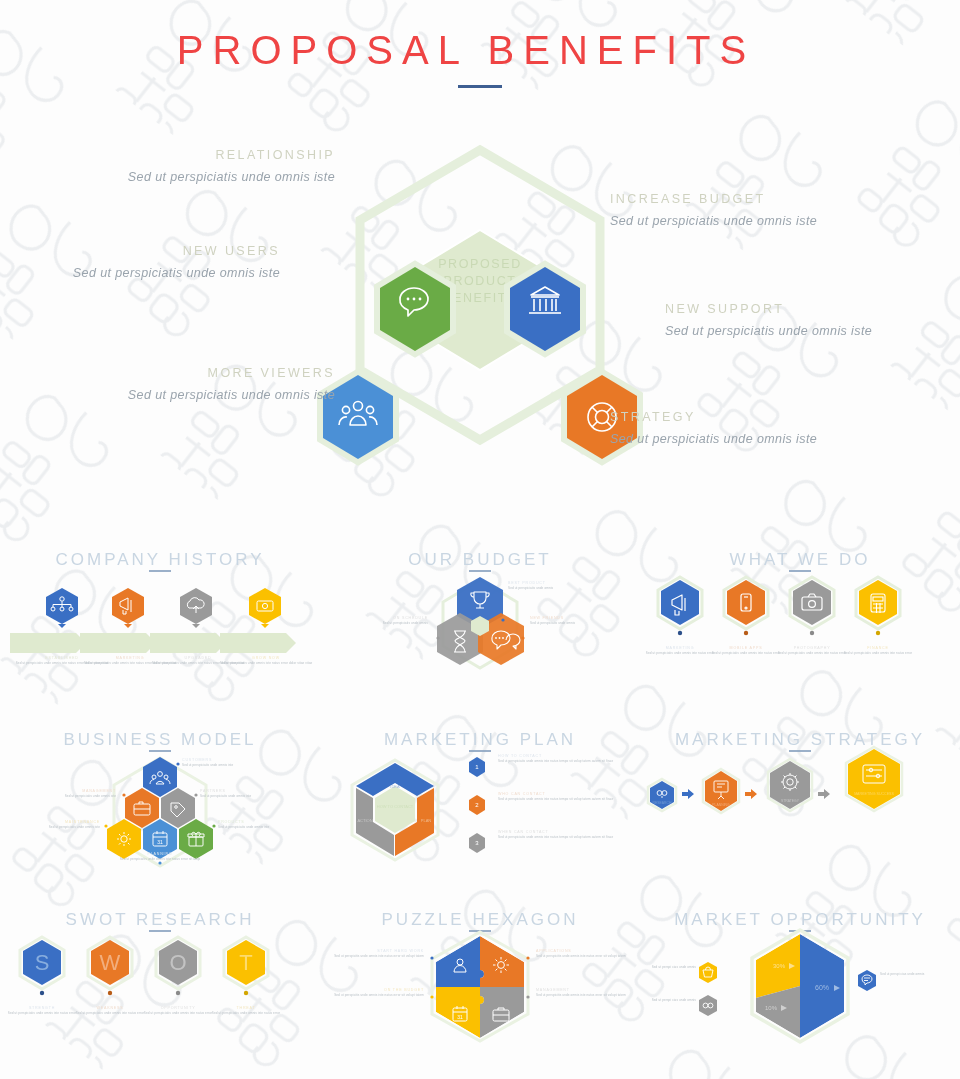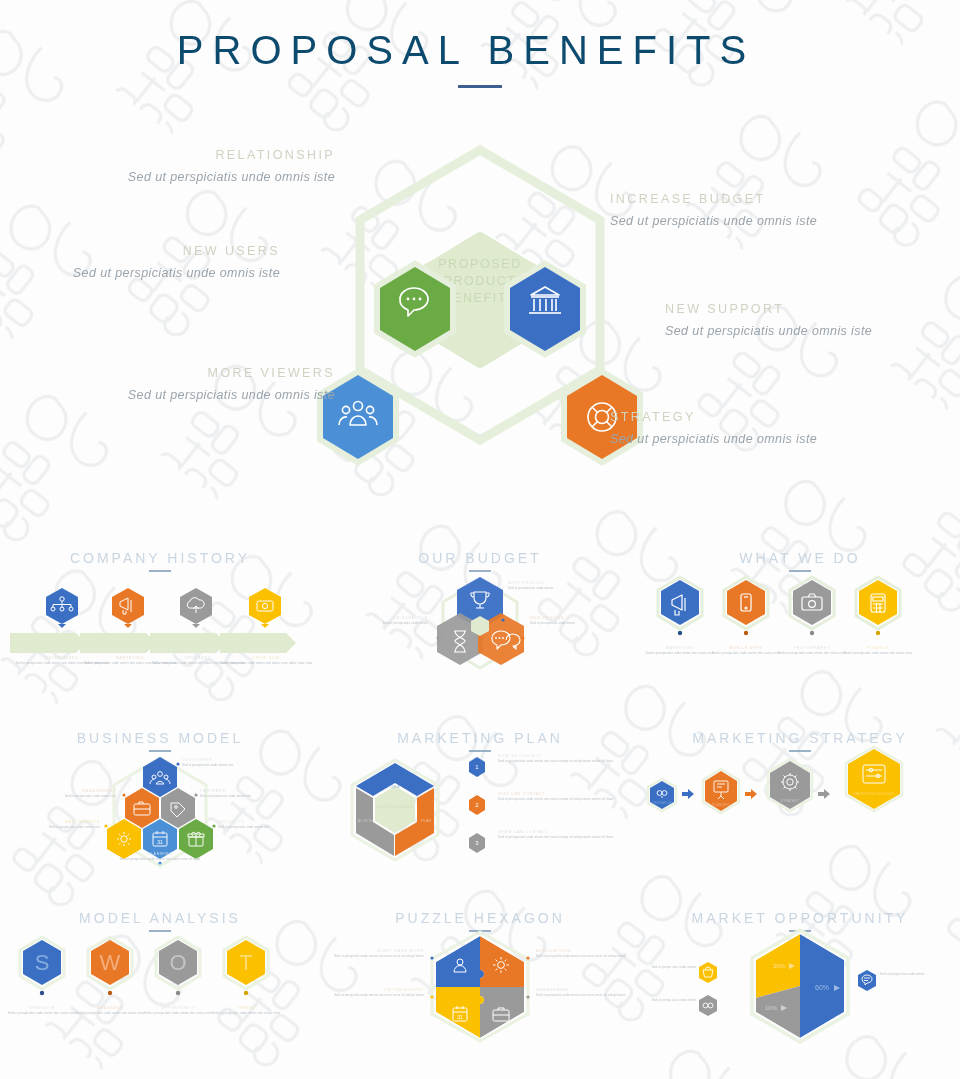--- a/index.html
+++ b/index.html
@@ -19,21 +19,21 @@
     position: absolute; inset: 0;
     pointer-events: none;
     opacity: 1;
     z-index: 0;
   }
   
   #hero-title {
     position: absolute; top: 28px; left: 0; width: 932px;
     text-align: center;
     font-size: 40px; letter-spacing: 9px; font-weight: 300;
-    color: #0c4a6e;
+    color: #ef4444;
     white-space: nowrap;
     z-index: 3;
   }
   #hero-rule {
     position: absolute; top: 85px; left: 50%; margin-left: -22px;
     width: 44px; height: 3px; background: #3e5f92; z-index: 3;
   }
   
   #main-scene { position: absolute; top: 120px; left: 0; width: 960px; height: 350px; z-index: 2; }
   .label-block { position: absolute; width: 250px; z-index: 4; }
@@ -51,21 +51,21 @@
   #thumbs {
     position: absolute; top: 520px; left: 0; width: 960px; height: 560px;
     display: grid;
     grid-template-columns: repeat(3, 320px);
     grid-template-rows: repeat(3, 180px);
     z-index: 2;
   }
   .thumb { position: relative; width: 320px; height: 180px; }
   .thumb .t-title {
     position: absolute; top: 30px; left: 0; width: 320px; text-align: center;
-    font-size: 14px; letter-spacing: 3px; color: #c9d6e2; white-space: nowrap;
+    font-size: 17px; letter-spacing: 3px; color: #c9d6e2; white-space: nowrap;
   }
   .thumb .t-rule {
     position: absolute; top: 50px; left: 50%; margin-left: -11px;
     width: 22px; height: 2px; background: #8aa2bf; opacity: .85;
   }
   .t-canvas { position: absolute; top: 0; left: 0; }
   .micro {
     font-size: 3.1px; color: #b9c0c6; line-height: 1.5; letter-spacing: .1px;
   }
   .micro-h { font-size: 3.6px; letter-spacing: .8px; }
@@ -578,21 +578,21 @@
             <path d="M226 70 h16 M226 76 h16"></path>
               <circle cx="231" cy="70" r="1.8"></circle>
               <circle cx="238" cy="76" r="1.8"></circle>
           </g>
           <text x="234" y="95" text-anchor="middle" font-size="3.6" fill="#fdd65d" font-family="Liberation Sans, sans-serif">MARKETING SUCCESS</text>
         </g>
       </svg>
     </div>
 
     <div class="thumb">
-      <div class="t-title">MODEL ANALYSIS</div>
+      <div class="t-title">SWOT RESEARCH</div>
       <div class="t-rule"></div>
       <svg class="t-canvas" width="320" height="180" viewBox="0 0 320 180">
         <g>
           <polygon points="42,57 64,70 64,96 42,109 20,96 20,70" fill="none" stroke="#eaf2e2" stroke-width="3"></polygon>
           <polygon points="42,60 61,71 61,94 42,105 23,94 23,71" fill="#3a6fc4"></polygon>
           <text x="42" y="90" text-anchor="middle" font-size="22" fill="#87adde" font-weight="300" font-family="Liberation Sans, sans-serif">S</text>
           <circle cx="42" cy="113" r="2.2" fill="#2c4f8a"></circle>
         </g>
         <g>
           <polygon points="110,57 132,70 132,96 110,109 88,96 88,70" fill="none" stroke="#eaf2e2" stroke-width="3"></polygon>

